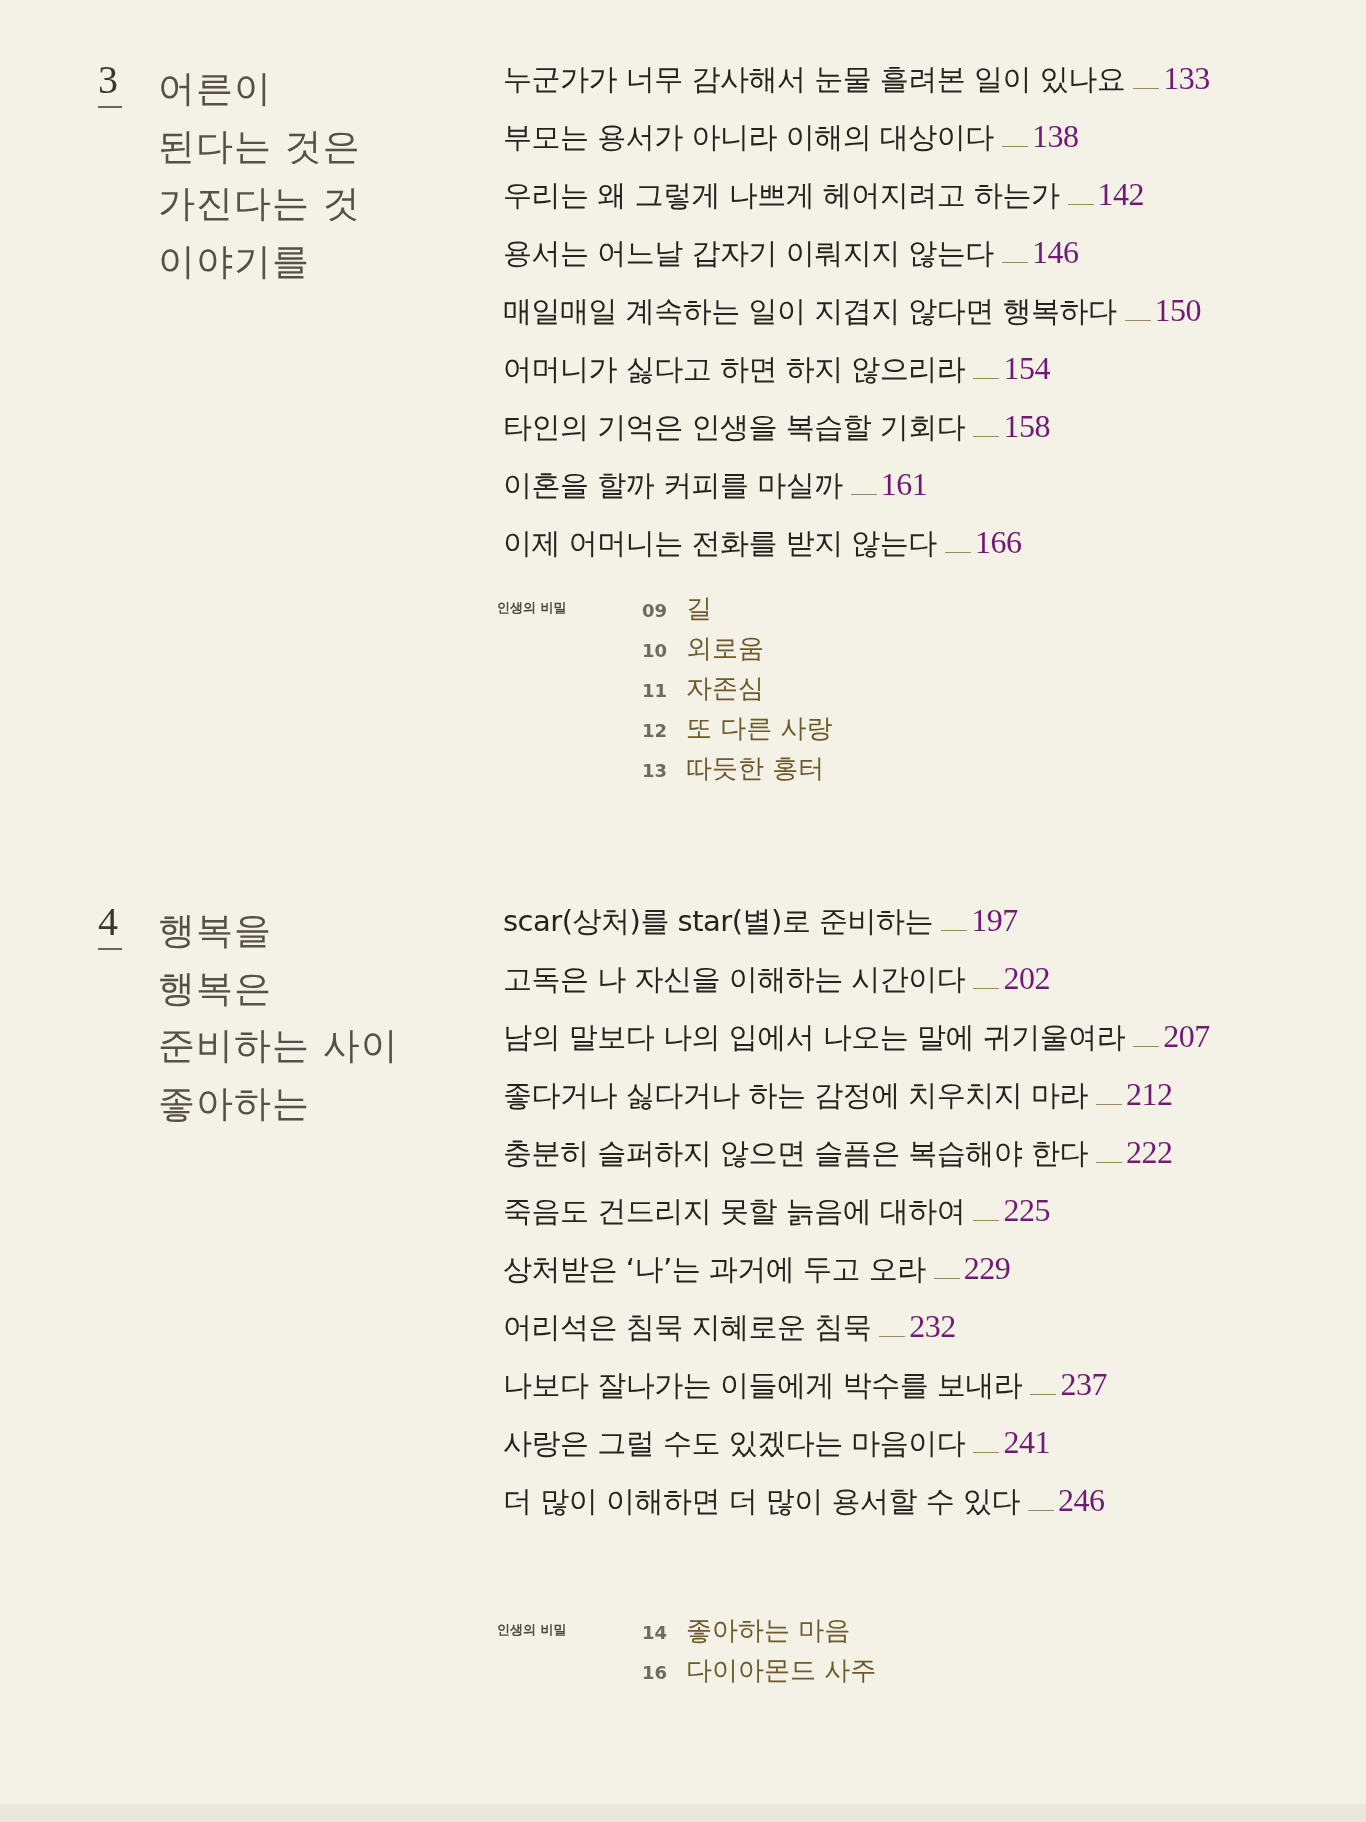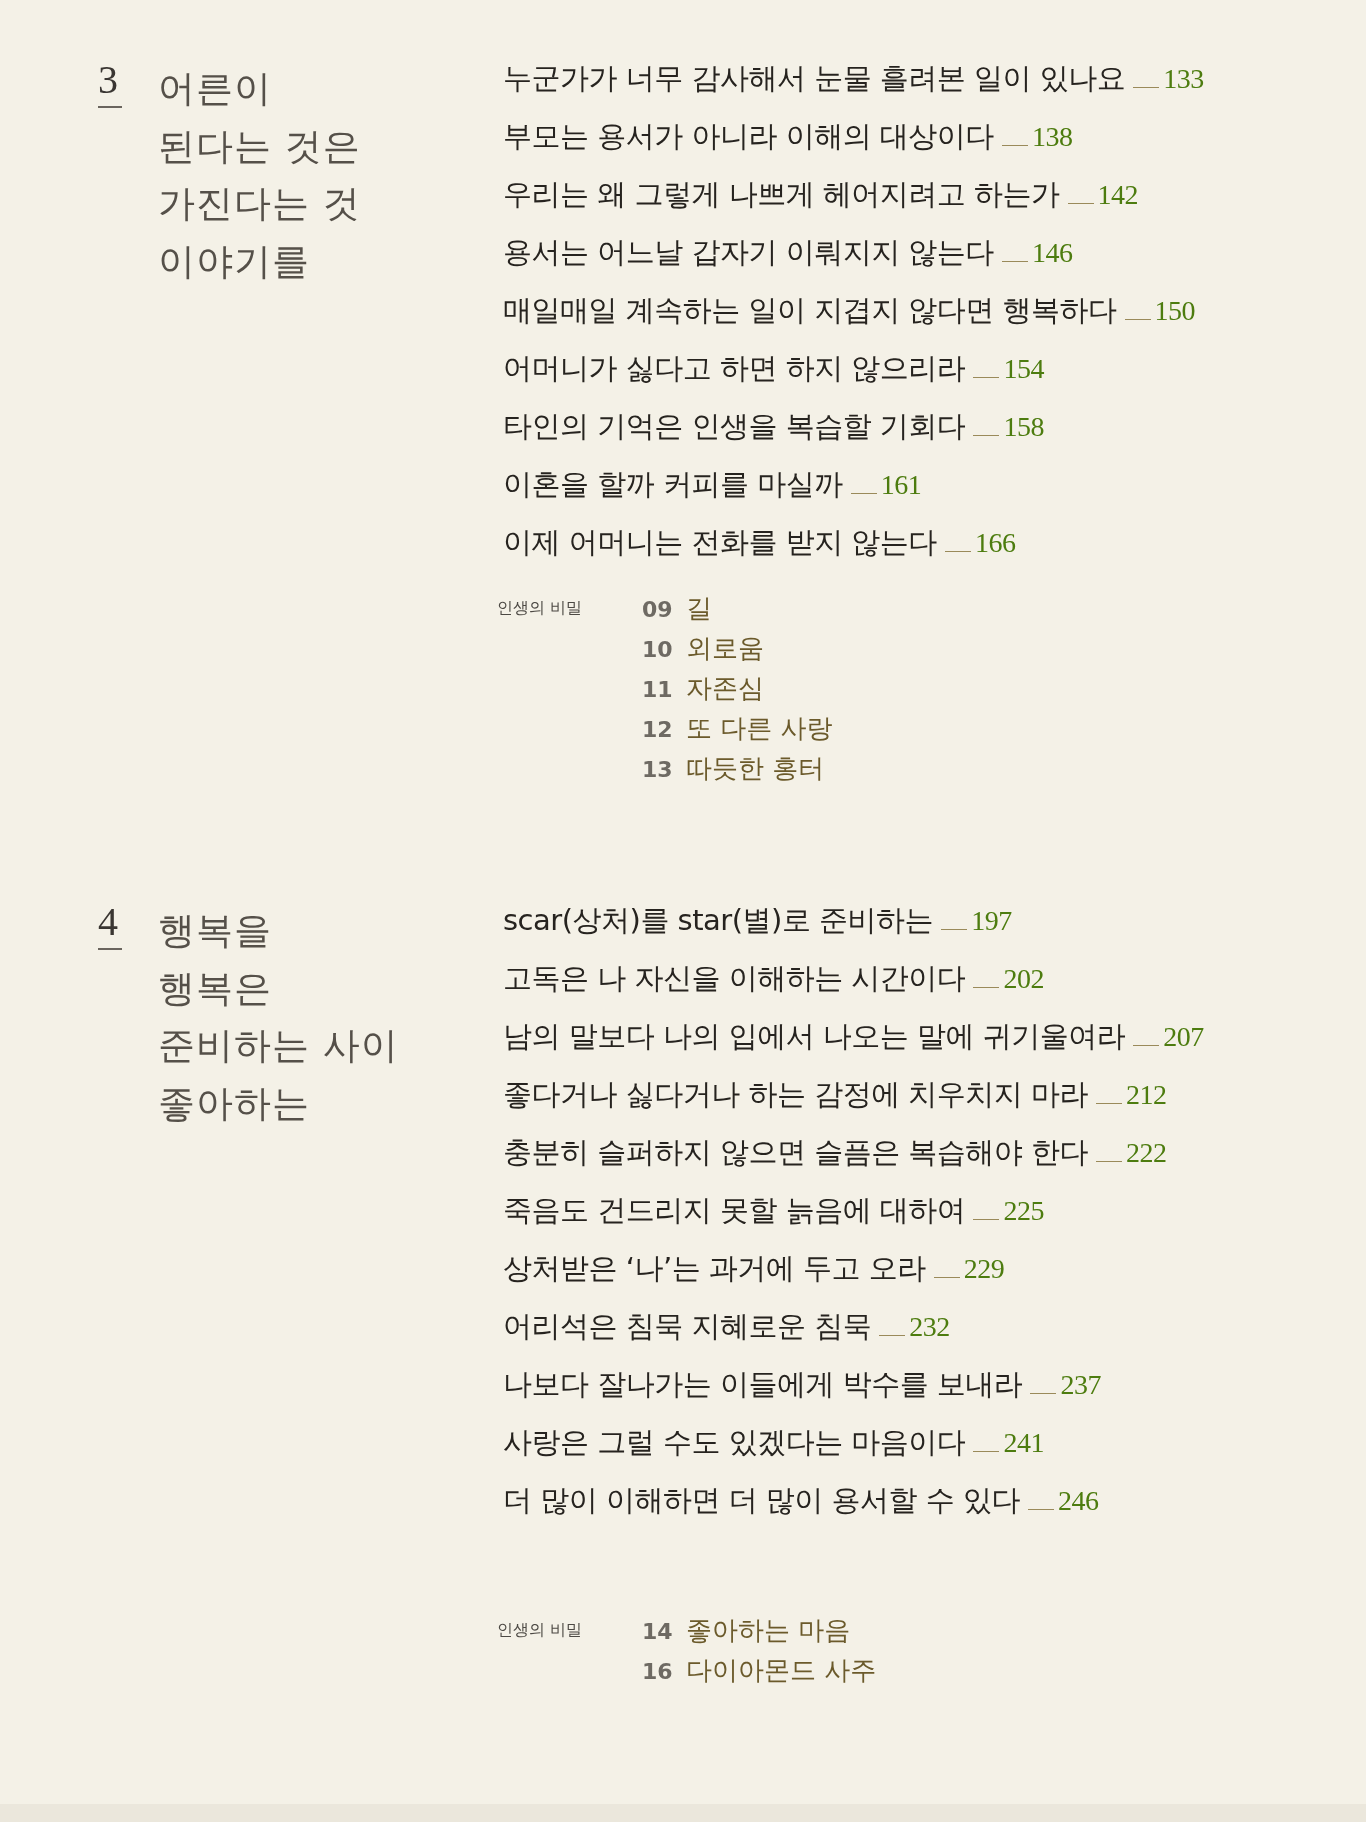--- a/index.html
+++ b/index.html
@@ -34,35 +34,35 @@
   .entry {
     height: 58px; line-height: 40px; white-space: nowrap;
     font-family: "DejaVu Sans", sans-serif; font-size: 29px;
     color: #26231f; letter-spacing: -0.5px;
   }
   .entry .sep {
     display: inline-block; width: 26px; margin: 0 4px 0 8px;
     border-bottom: 1.5px solid #9a8a5a; height: 28px; vertical-align: baseline;
   }
   .entry .page {
-    font-family: "Liberation Serif", serif; font-size: 28px; color: #4d7c0f;
+    font-family: "Liberation Serif", serif; font-size: 32px; color: #701a75;
     letter-spacing: -0.5px;
   }
   .secrets { position: absolute; left: 497px; }
   .secrets .label {
     position: absolute; left: 0; top: 0;
-    font-family: "DejaVu Sans", sans-serif; font-weight: normal;
-    font-size: 16px; line-height: 28px; color: #4c4944; white-space: nowrap;
+    font-family: "DejaVu Sans", sans-serif; font-weight: bold;
+    font-size: 13px; line-height: 28px; color: #4c4944; white-space: nowrap;
   }
   .secrets .items { position: absolute; left: 145px; top: 0; }
   .secret-item { height: 40px; line-height: 28px; white-space: nowrap; }
   .secret-item .num {
     display: inline-block; width: 44px;
     font-family: "DejaVu Sans", sans-serif; font-weight: bold;
-    font-size: 22px; color: #6e6a63;
+    font-size: 18px; color: #6e6a63;
   }
   .secret-item .txt {
     font-family: "DejaVu Sans", sans-serif; font-weight: 200;
     font-size: 26px; color: #6b5a2b;
   }
   .secret-item .txt.underlined { text-decoration: underline; text-underline-offset: 4px; }
 </style>
 </head>
 <body>
 

